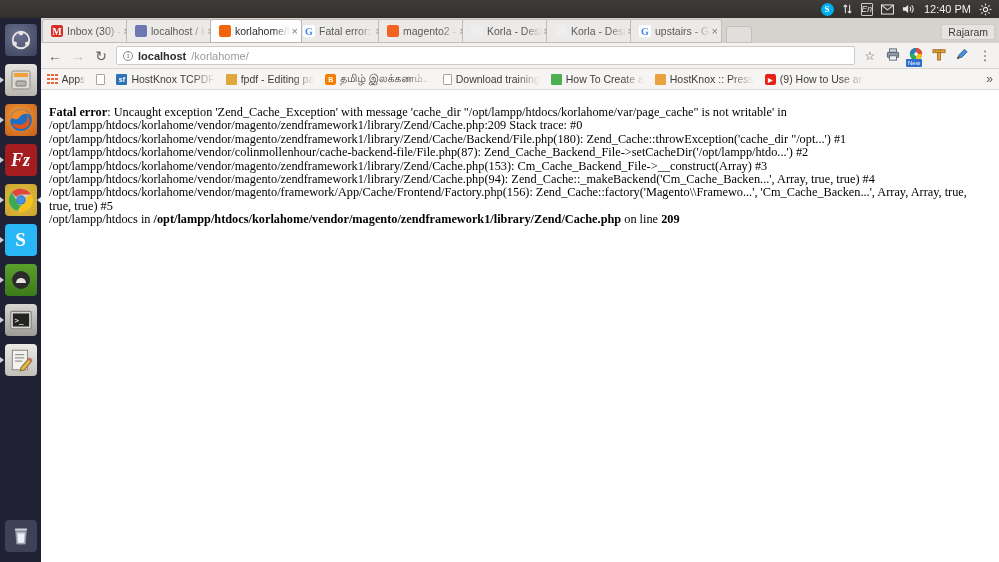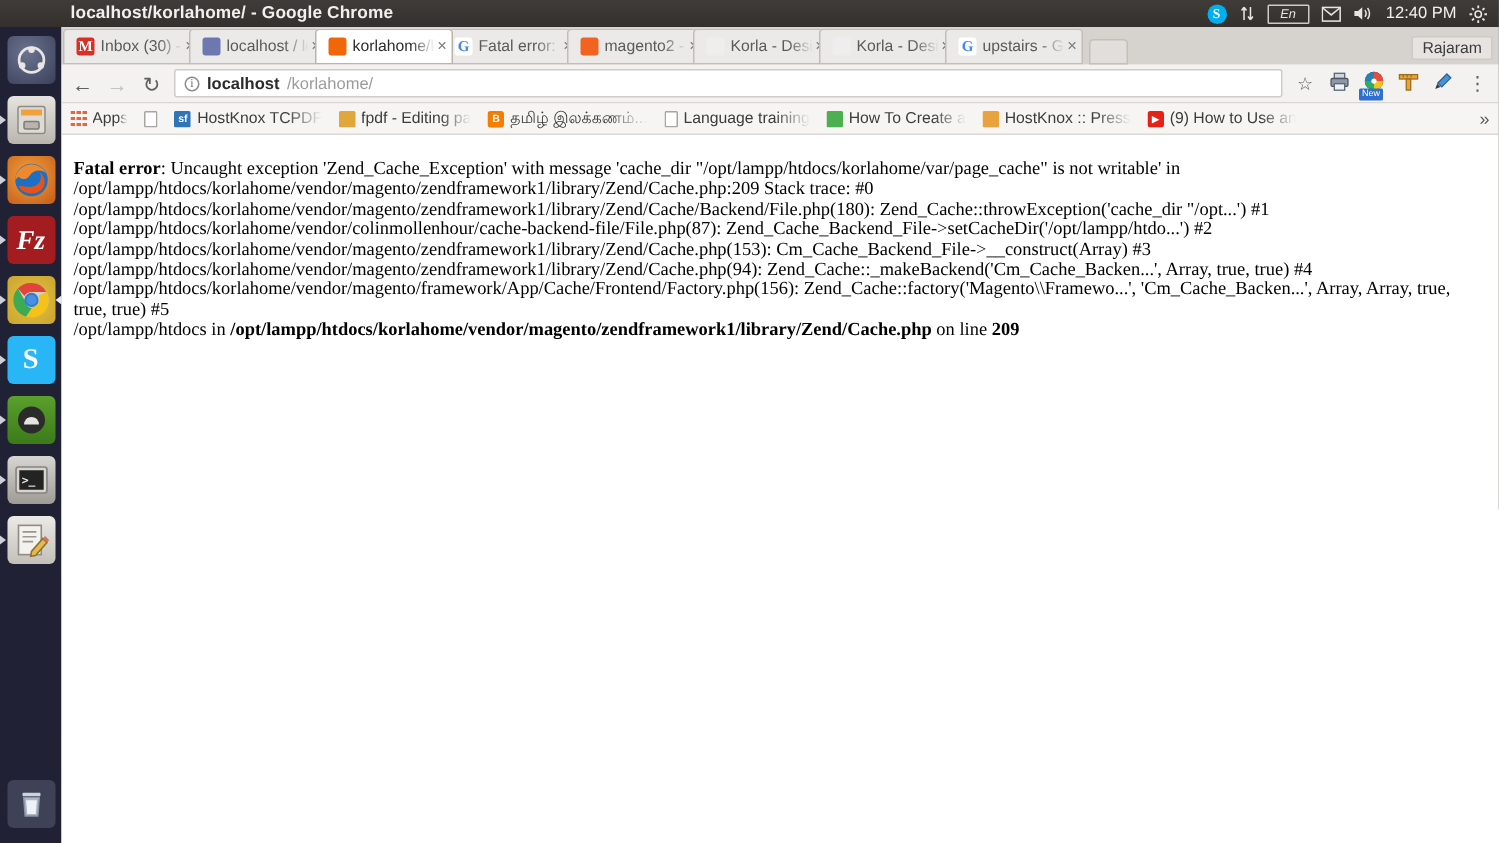--- a/index.html
+++ b/index.html
@@ -29,21 +29,21 @@
   #tray { margin-left: auto; display: flex; align-items: center; gap: 8px; padding-right: 7px; }
   .tray-ic { display: inline-flex; align-items: center; justify-content: center; height: 16px; }
   .skype-dot {
     width: 13px; height: 13px; border-radius: 50%;
     background: #00aff0; color: #fff; font-size: 9px; font-weight: bold;
     display: flex; align-items: center; justify-content: center;
     font-family: "Liberation Serif", serif;
   }
   .en-box {
     border: 1px solid #cfcac6; color: #e8e4e0; font-size: 8.5px;
-    padding: 0 8px; line-height: 11px; border-radius: 1px; font-style: italic;
+    padding: 0 0; line-height: 11px; border-radius: 1px; font-style: italic;
   }
   #clock { font-size: 11px; color: #f2f0ee; }
 
   
   #launcher {
     position: absolute; top: 18px; left: 0;
     width: 41px; height: 544px;
     background: rgba(32,32,52,0.93);
     padding-top: 2px;
     text-align: right;
@@ -349,21 +349,20 @@
       <svg width="24" height="24" viewBox="0 0 24 24">
         <rect x="6" y="4.5" width="12" height="2.2" rx="0.6" fill="#cdd3de"></rect>
         <path d="M6.8 7.5h10.4l-1 12.5H7.8z" fill="#aeb7c6" stroke="#8a93a3"></path>
         <path d="M8.4 9.5h7.2l-0.8 9.2H9.2z" fill="#eef1f6"></path>
       </svg>
     </div>
   </div>
 </div>
 
 <div id="top-panel">
-  <div id="window-title">localhost/korlahome/ - Google Chrome</div>
   <div id="tray">
     <span class="tray-ic">
       <span class="skype-dot">S</span>
     </span>
     <span class="tray-ic">
       <svg width="11" height="12" viewBox="0 0 12 14">
         <path d="M3.5 12V3M3.5 2.2 1.6 4.6M3.5 2.2 5.4 4.6" stroke="#e8e4e0" stroke-width="1.2" fill="none"></path>
         <path d="M8.5 2v9M8.5 11.8 6.6 9.4M8.5 11.8l1.9-2.4" stroke="#e8e4e0" stroke-width="1.2" fill="none"></path>
       </svg>
     </span>
@@ -519,21 +518,21 @@
       <div class="bm">
         <span class="bmico" style="background: rgb(224, 168, 60);"></span>
         <span class="bmlabel">fpdf - Editing pa</span>
       </div>
       <div class="bm">
         <span class="bmico" style="background: rgb(245, 125, 0); border-radius: 2px;">B</span>
         <span class="bmlabel">தமிழ் இலக்கணம்...</span>
       </div>
       <div class="bm">
         <span class="pagefav"></span>
-        <span class="bmlabel">Language training</span>
+        <span class="bmlabel">Download training</span>
       </div>
       <div class="bm">
         <span class="bmico" style="background: rgb(76, 175, 80);"></span>
         <span class="bmlabel">How To Create a</span>
       </div>
       <div class="bm">
         <span class="bmico" style="background: rgb(232, 163, 61);"></span>
         <span class="bmlabel">HostKnox :: Press</span>
       </div>
       <div class="bm">

